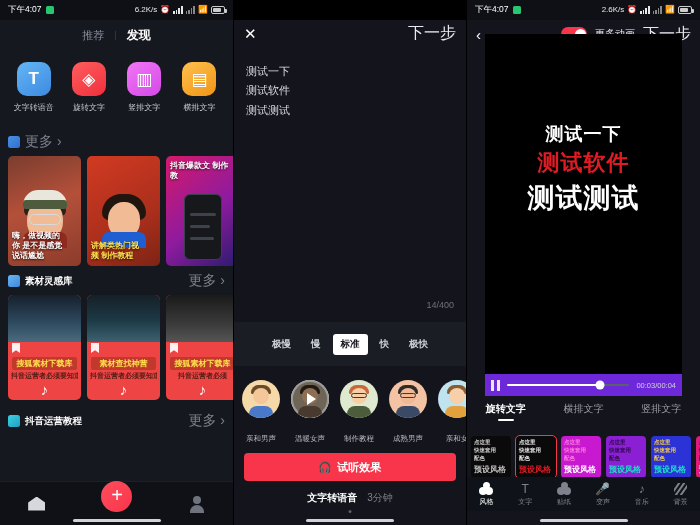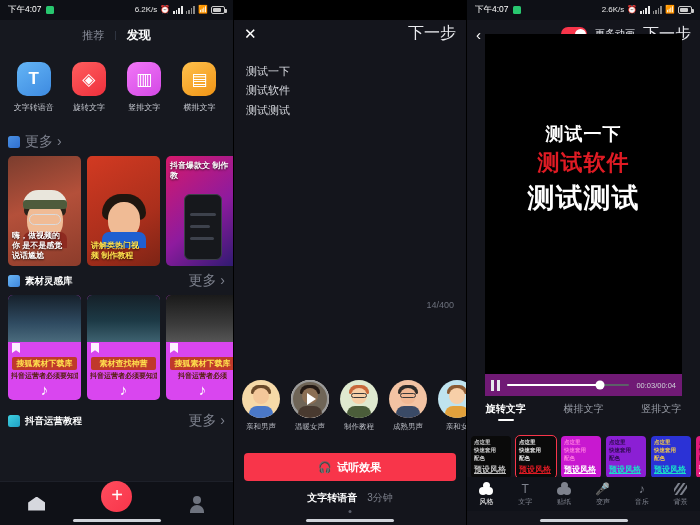--- a/index.html
+++ b/index.html
@@ -100,21 +100,21 @@
   .body { position:absolute; left:2px; bottom:0; width:44px; height:16px; border-radius:7px 7px 0 0; background:#1f5fd1; }
   .body.red { background:#8e2a20; }
   .phone {
     position: absolute; left: 50%; transform: translateX(-50%); bottom: 6px;
     width: 38px; height: 66px; background: #16181c; border: 1.5px solid #3a3f48; border-radius: 6px;
   }
   .phone .ln { position:absolute; left:5px; height:3px; background:#3d424c; border-radius:2px;}
 
   .mcard {
     width: 73px; height: 105px; border-radius: 5px; flex: none;
-    background: #d946ef; position: relative; overflow: hidden;
+    background: #ef4444; position: relative; overflow: hidden;
   }
   .mcard .photo { height: 47px; width: 100%; }
   .ph1 { background: linear-gradient(180deg,#16202b,#2f4b61 60%,#4b6b7d); }
   .ph2 { background: linear-gradient(180deg,#152028,#1d3a46 55%,#3e6270); }
   .ph3 { background: linear-gradient(180deg,#1a1a1a,#3a3a3a 60%,#555); }
   .mtag {
     position: absolute; left: 4px; top: 48px; width: 8px; height: 10px;
     background: #fff; clip-path: polygon(0 0,100% 0,100% 100%,50% 72%,0 100%);
     opacity: .92;
   }
@@ -170,21 +170,21 @@
   }
   .speed-wrap {
     position: absolute; left: 0; right: 0; top: 322px; height: 44px;
     background: #1b1d25; display: flex; align-items: center; justify-content: center; gap: 4px;
   }
   .sp {
     font-size: 9.5px; color: #cdd0d7; padding: 4px 8px; border-radius: 3px; font-weight: bold;
   }
   .sp.on { background: #fff; color: #14151c; }
   .voices { position: absolute; left: 0; right: 0; top: 380px; display: flex; padding-left: 6px; gap: 7px; }
-  .vc { width: 42px; flex: none; display: flex; flex-direction: column; align-items: center; gap: 4px; }
+  .vc { width: 42px; flex: none; display: flex; flex-direction: column; align-items: center; gap: 16px; }
   .vc-av {
     width: 38px; height: 38px; border-radius: 50%; position: relative; overflow: hidden;
   }
   .vc-av.sel { outline: 2px solid #fff; outline-offset: -2px; }
   .vc-play {
     position: absolute; inset: 0; background: rgba(0,0,0,.4);
     display: flex; align-items: center; justify-content: center;
   }
   .tri { width: 0; height: 0; border-left: 9px solid #fff; border-top: 6px solid transparent; border-bottom: 6px solid transparent; margin-left: 2px;}
   .vc-lb { font-size: 7.5px; color: #b9bcc4; white-space: nowrap; }
@@ -219,42 +219,42 @@
   .stage {
     position: absolute; left: 18px; right: 18px; top: 34px; height: 340px;
     background: #000;
   }
   .stage-text { position: absolute; left: 0; right: 0; top: 88px; text-align: center; }
   .st1 { font-size: 18px; color: #fff; font-weight: bold; letter-spacing: 1px; }
   .st2 { font-size: 22px; color: #e01b24; font-weight: bold; letter-spacing: 1px; margin-top: 2px; }
   .st3 { font-size: 27px; color: #fff; font-weight: bold; letter-spacing: 1px; margin-top: 2px; }
   .player {
     position: absolute; left: 18px; right: 18px; top: 374px; height: 22px;
-    display: flex; align-items: center; gap: 7px; background: #701a75; padding: 0 6px;
+    display: flex; align-items: center; gap: 7px; background: #6d28d9; padding: 0 6px;
   }
   .pause { display: flex; gap: 2.5px; }
   .pause i { width: 3px; height: 11px; background: #e6e8ec; display: block; }
   .track { flex: 1; height: 2px; background: #5c6068; border-radius: 2px; position: relative; }
   .track .fill { position:absolute; left:0; top:0; bottom:0; width:76%; background:#fff; border-radius:2px;}
   .track .knob { position:absolute; left:76%; top:50%; transform:translate(-50%,-50%); width:9px; height:9px; border-radius:50%; background:#fff;}
   .time { font-size: 7.5px; color: #cfd2d8; white-space: nowrap; }
   .p3-tabs { position: absolute; left: 0; right: 0; top: 402px; display: flex; }
   .p3-tab { flex: 1; text-align: center; font-size: 10px; color: #9b9fa9; padding-bottom: 5px; }
   .p3-tab.on { color: #fff; font-weight: bold; position: relative; }
   .p3-tab.on:after {
     content:""; position:absolute; left:50%; bottom:0; transform:translateX(-50%);
     width:16px; height:2.5px; background:#fff; border-radius:2px;
   }
   .styles { position: absolute; left: 4px; right: 0; top: 436px; display: flex; gap: 5px; }
   .sty {
     width: 40px; height: 42px; flex: none; border-radius: 4px; padding: 3px;
     font-size: 5.5px; line-height: 1.45; font-weight: bold; overflow: hidden; position: relative;
   }
   .sty.sel { outline: 1.5px solid #f8354a; }
-  .sty .big { font-size: 8px; margin-top: 1px; display: block; text-decoration: underline; }
+  .sty .big { font-size: 8px; margin-top: 1px; display: block; }
   .p3-bar {
     position: absolute; left: 0; right: 0; bottom: 14px; height: 34px;
     background: #101219; display: flex; align-items: center;
   }
   .bi { flex: 1; display: flex; flex-direction: column; align-items: center; gap: 2px; }
   .bi-lb { font-size: 7px; color: #7e828d; }
   .bi.on .bi-lb { color: #fff; }
   .bi-ico { height: 14px; display: flex; align-items: flex-end; color: #7e828d; font-size: 12px; line-height: 1; }
   .bi.on .bi-ico { color: #fff; }
   .blob { position: relative; width: 14px; height: 13px; }
@@ -417,20 +417,27 @@
       <span class="x-ico">✕</span>
       <span class="next">下一步</span>
     </div>
     <div class="p2-text">
       <div>测试一下</div>
       <div>测试软件</div>
       <div>测试测试</div>
     </div>
     <div class="counter">14/400</div>
 
+    <div class="speed-wrap">
+      <span class="sp">极慢</span>
+      <span class="sp">慢</span>
+      <span class="sp on">标准</span>
+      <span class="sp">快</span>
+      <span class="sp">极快</span>
+    </div>
 
     <div class="voices">
       <div class="vc">
         <div class="vc-av" style="background:#f6d9a8">
           <div class="vhair" style="background:#6b4a2a"></div>
             <div class="vhead"></div>
             <div class="vbody" style="background:#4a78c8"></div>
         </div>
         <div class="vc-lb">亲和男声</div>
       </div>

